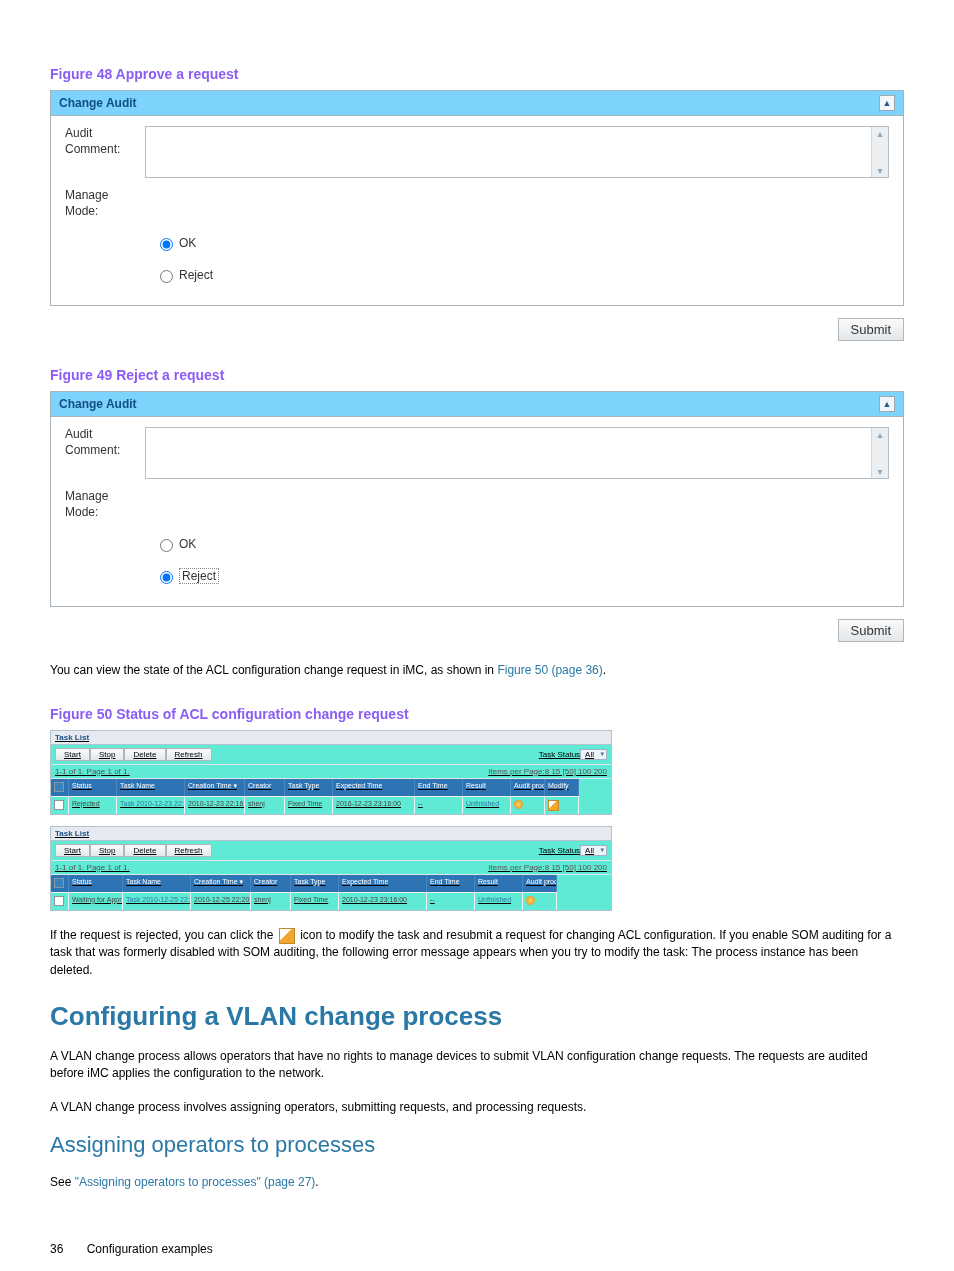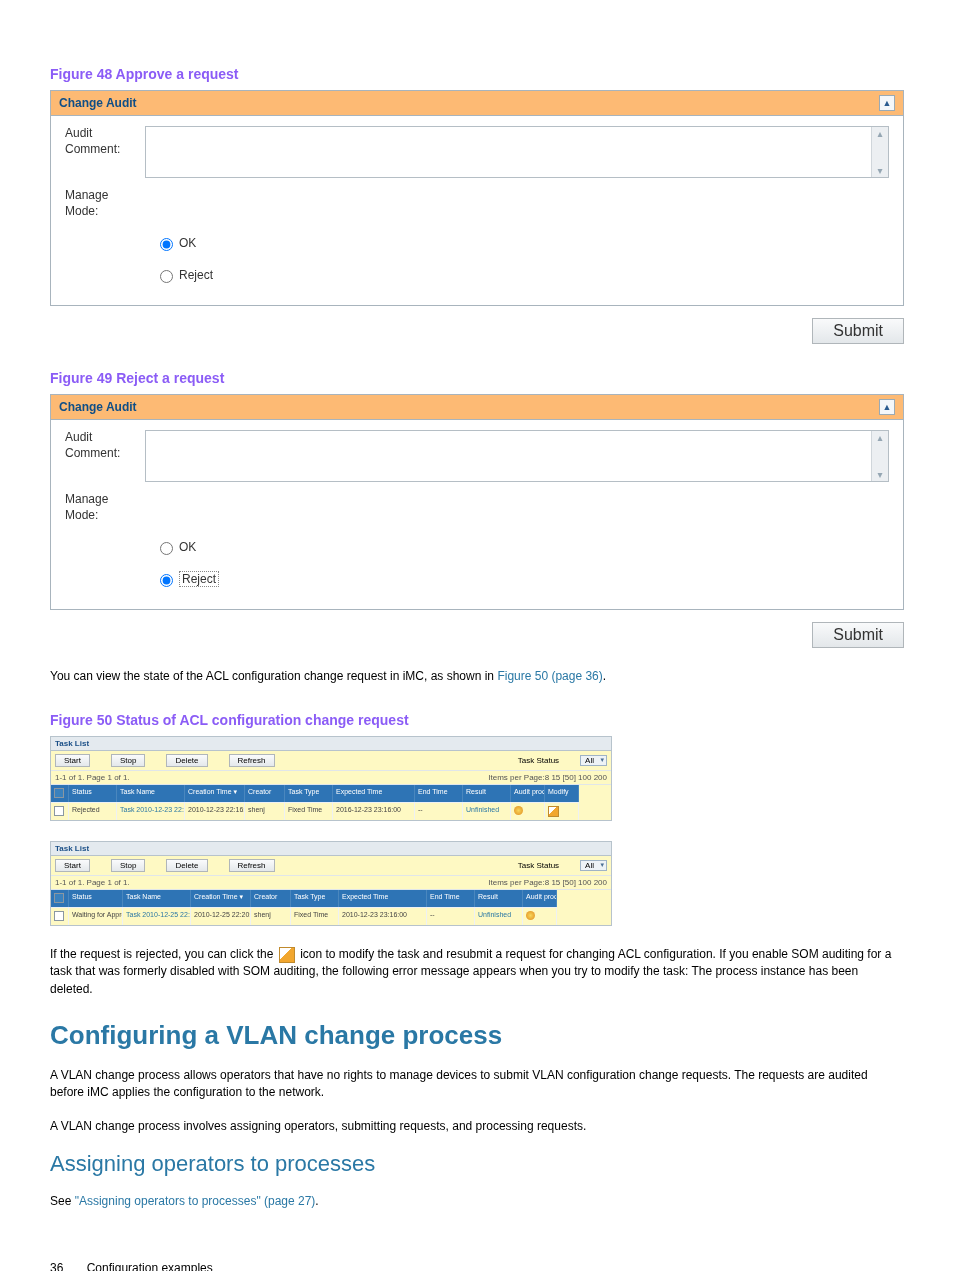--- a/index.html
+++ b/index.html
@@ -17,21 +17,21 @@
     font-weight: bold;
     font-size: 14px;
     margin: 26px 0 8px 0;
   }
   .panel {
     border: 1px solid #a8b4bd;
     margin-bottom: 12px;
     background: #fff;
   }
   .panel-head {
-    background: #fdba74;
+    background: #7dd3fc;
     border-bottom: 1px solid #a8b4bd;
     padding: 4px 8px;
     font-size: 12px;
     color: #0f4e87;
     font-weight: bold;
     display: flex;
     justify-content: space-between;
     align-items: center;
   }
   .collapse-btn {
@@ -91,22 +91,22 @@
     padding: 0 2px;
   }
   .submit-row {
     text-align: right;
     margin-bottom: 20px;
   }
   .submit-btn {
     display: inline-block;
     border: 1px solid #b0b6ba;
     background: linear-gradient(#f9fafb,#e3e7ea);
-    padding: 3px 20px;
-    font-size: 16px;
+    padding: 3px 12px;
+    font-size: 13px;
     color: #333;
     text-align: center;
   }
   .body-text {
     font-size: 12px;
     line-height: 1.45;
     margin: 16px 0;
   }
   .link { color: #2a78a5; }
   .modify-icon {
@@ -128,36 +128,37 @@
     font-weight: normal;
     font-size: 22px;
     color: #2a78a5;
     margin: 16px 0 4px 0;
   }
   .indent { margin-left: 0; }
   
   .tl-wrap {
     border: 1px solid #b7c3cc;
     font-size: 8px;
-    margin-bottom: 20px;
-    background: #fef9c3;
+    margin-bottom: 11px;
+    background: #5eead4;
+    text-decoration: underline;
   }
   .tl-title {
     background: #e4eaef;
     color: #1a4f87;
     padding: 2px 4px;
     font-weight: bold;
     border-bottom: 1px solid #b7c3cc;
     font-size: 8px;
   }
   .tl-bar {
     padding: 3px 4px;
     display: flex;
     align-items: center;
-    gap: 21px;
+    gap: 0;
     border-bottom: 1px solid #e1e6ea;
   }
   .tl-bar .btn {
     border: 1px solid #b0b6ba;
     background: linear-gradient(#fafbfc,#e4e8eb);
     padding: 1px 8px;
     font-size: 8px;
   }
   .tl-bar .spacer { flex: 1; }
   .sel {

